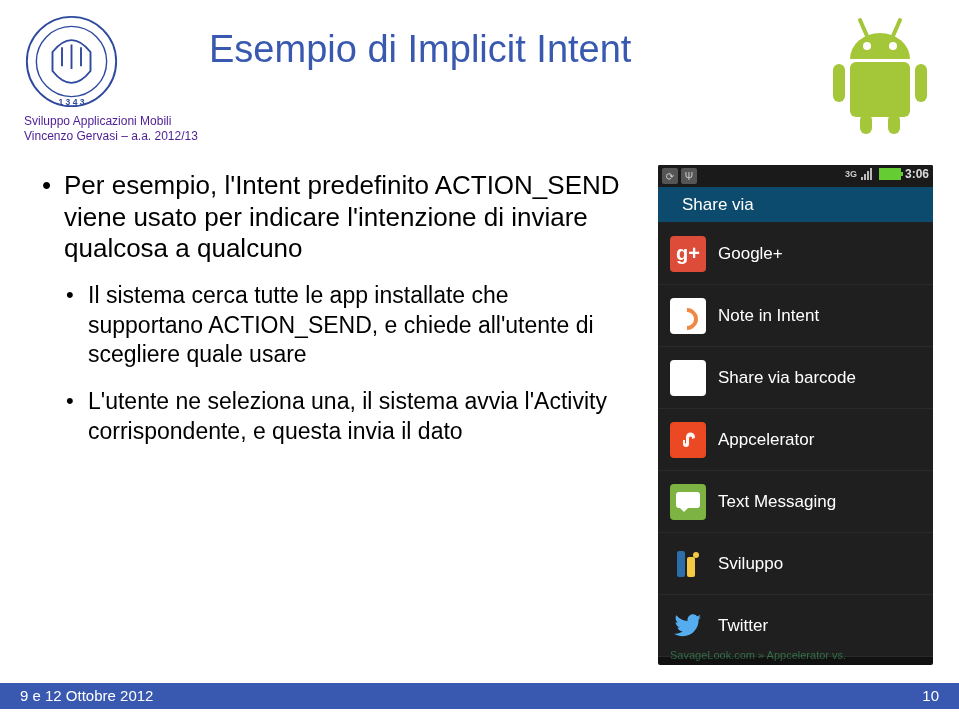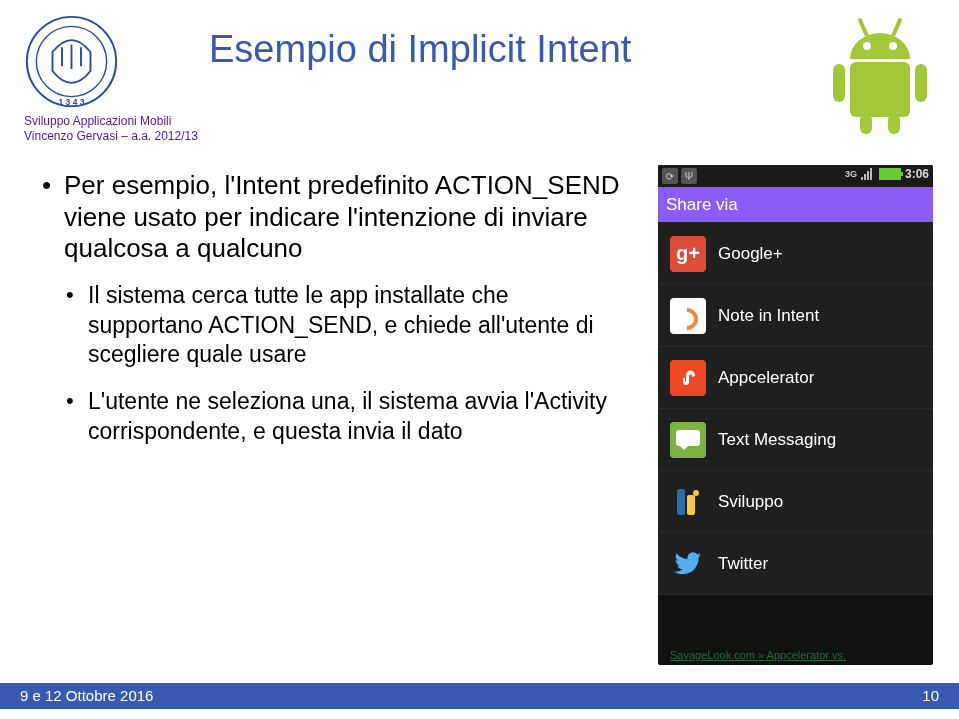--- a/index.html
+++ b/index.html
@@ -31,41 +31,41 @@
   .bars { display:inline-block; position:relative; width:14px; height:12px;}
   .bars span { position:absolute; bottom:0; width:2px; background:#bbb;}
   .bars span:nth-child(1){left:0;height:3px;}
   .bars span:nth-child(2){left:3px;height:6px;}
   .bars span:nth-child(3){left:6px;height:9px;}
   .bars span:nth-child(4){left:9px;height:12px;}
   .batt { width:22px; height:12px; border:1px solid #6c3; position:relative;}
   .batt::after{content:"";position:absolute;right:-3px;top:3px;width:2px;height:4px;background:#6c3;}
   .batt i{display:block;height:100%;width:100%;background:#6c3;}
   .clock { font-size:12px; color:#ddd; font-weight:bold;}
-  .share-header { height:36px; background:#8b5cf6; color:#fff; font-size:17px; padding:8px 8px 0; border-bottom:1px solid #222; }
+  .share-header { height:36px; background:#0c4a6e; color:#fff; font-size:17px; padding:8px 24px 0; border-bottom:1px solid #222; }
   .share-list { }
   .share-item { height:62px; border-bottom:1px solid #2a2a2a; display:flex; align-items:center; padding:0 12px; gap:12px; background:#1f1f1f; }
   .ic { width:36px; height:36px; border-radius:4px; display:flex; align-items:center; justify-content:center; font-size:20px; font-weight:bold; flex-shrink:0;}
   .ic-gplus { background:#dd4b39; color:#fff; }
   .ic-reader { background:#fff; color:#e44; position:relative; }
   .ic-reader::before{content:""; position:absolute; left:6px; top:10px; width:14px; height:14px; border:4px solid #e84; border-left-color:transparent; border-bottom-color:transparent; border-radius:50%; transform:rotate(45deg);}
   .ic-barcode { background:#fff; display:flex; gap:2px; padding:4px;}
   .ic-barcode span{width:2px;background:#c00;}
   .ic-barcode span:nth-child(1){width:3px}
   .ic-barcode span:nth-child(3){width:1px}
   .ic-barcode span:nth-child(5){width:4px}
   .ic-barcode span:nth-child(7){width:1px}
   .ic-su { background:#eb4924; color:#fff; }
   .ic-sms { background:#7cb342; color:#fff; position:relative;}
   .ic-sms::before{content:"";position:absolute;left:6px;top:8px;width:24px;height:16px;background:#fff;border-radius:3px;}
   .ic-sms::after{content:"";position:absolute;left:10px;bottom:4px;width:0;height:0;border:4px solid transparent;border-top-color:#fff;}
   .ic-td { background:transparent; }
   .ic-tw { background:transparent; color:#4cc3ff;}
   .share-label { color:#fff; font-size:17px; }
-  .bg-row { position:absolute; left:12px; color:#4a6; font-size:11px; opacity:.55; text-decoration:underline;}
+  .bg-row { position:absolute; left:12px; color:#4a6; font-size:11px; opacity:.55; }
 </style>
 </head>
 <body>
 
 <div class="slide">
 
   <div class="header-row">
     <div class="seal">
       <svg viewBox="0 0 100 100">
         <circle cx="50" cy="50" r="47" fill="none" stroke="#2e4a9e" stroke-width="2"></circle>
@@ -134,20 +134,32 @@
     <div class="share-list">
       <div class="share-item">
         <div class="ic ic-gplus">g+</div>
         <div class="share-label">Google+</div>
       </div>
       <div class="share-item">
         <div class="ic ic-reader"></div>
         <div class="share-label">Note in Intent</div>
       </div>
       <div class="share-item">
+        <div class="ic ic-barcode">
+            <span></span>
+            <span></span>
+            <span></span>
+            <span></span>
+            <span></span>
+            <span></span>
+            <span></span>
+          </div>
+        <div class="share-label">Share via barcode</div>
+      </div>
+      <div class="share-item">
         <div class="ic ic-su">
           <svg width="26" height="26" viewBox="0 0 26 26">
               <circle cx="13" cy="13" r="12" fill="#eb4924"></circle>
               <path d="M8 13 v4 a3 3 0 0 0 6 0 v-6 a1.5 1.5 0 0 1 3 0 v1 l3 -1 v-1 a4.5 4.5 0 0 0 -9 0 v6 a.5.5 0 0 1 -1 0 v-3 z" fill="#fff" opacity=".95"></path>
             </svg>
         </div>
         <div class="share-label">Appcelerator</div>
       </div>
       <div class="share-item">
         <div class="ic ic-sms"></div>
@@ -169,17 +181,17 @@
               <path fill="#55acee" d="M30 8c-1 .5-2 .8-3 .9 1-.6 1.9-1.7 2.3-3-1 .6-2.2 1.1-3.4 1.3C25 6 23.6 5.3 22 5.3c-3 0-5.5 2.5-5.5 5.5 0 .4 0 .8.1 1.2-4.6-.2-8.6-2.4-11.3-5.8-.5.8-.7 1.8-.7 2.8 0 1.9 1 3.6 2.4 4.6-.9 0-1.7-.3-2.4-.7v.1c0 2.7 1.9 4.9 4.4 5.4-.5.1-1 .2-1.5.2-.4 0-.7 0-1.1-.1.7 2.2 2.8 3.8 5.2 3.8-1.9 1.5-4.3 2.4-6.9 2.4H3c2.5 1.6 5.4 2.5 8.6 2.5 10.3 0 16-8.5 16-16v-.7c1.1-.8 2-1.8 2.8-2.9z"></path>
             </svg>
         </div>
         <div class="share-label">Twitter</div>
       </div>
     </div>
     <div class="bg-row" style="bottom:4px;">SavageLook.com » Appcelerator vs.</div>
   </div>
 
   <div class="footer">
-    <span class="date">9 e 12 Ottobre 2016</span>
+    <span class="date">9 e 12 Ottobre 2012</span>
     <span class="page">10</span>
   </div>
 
 </div>
 
 </body></html>

